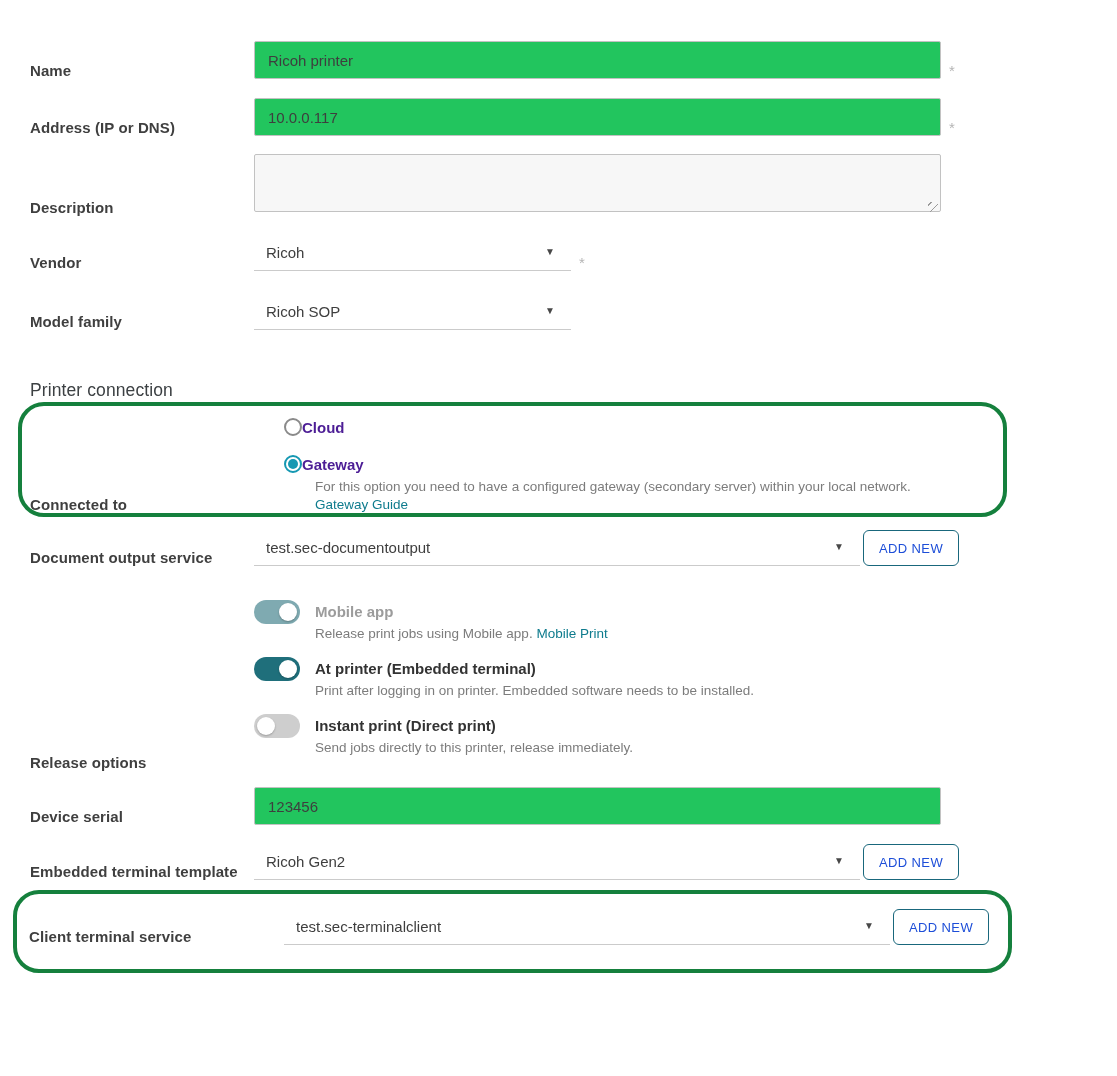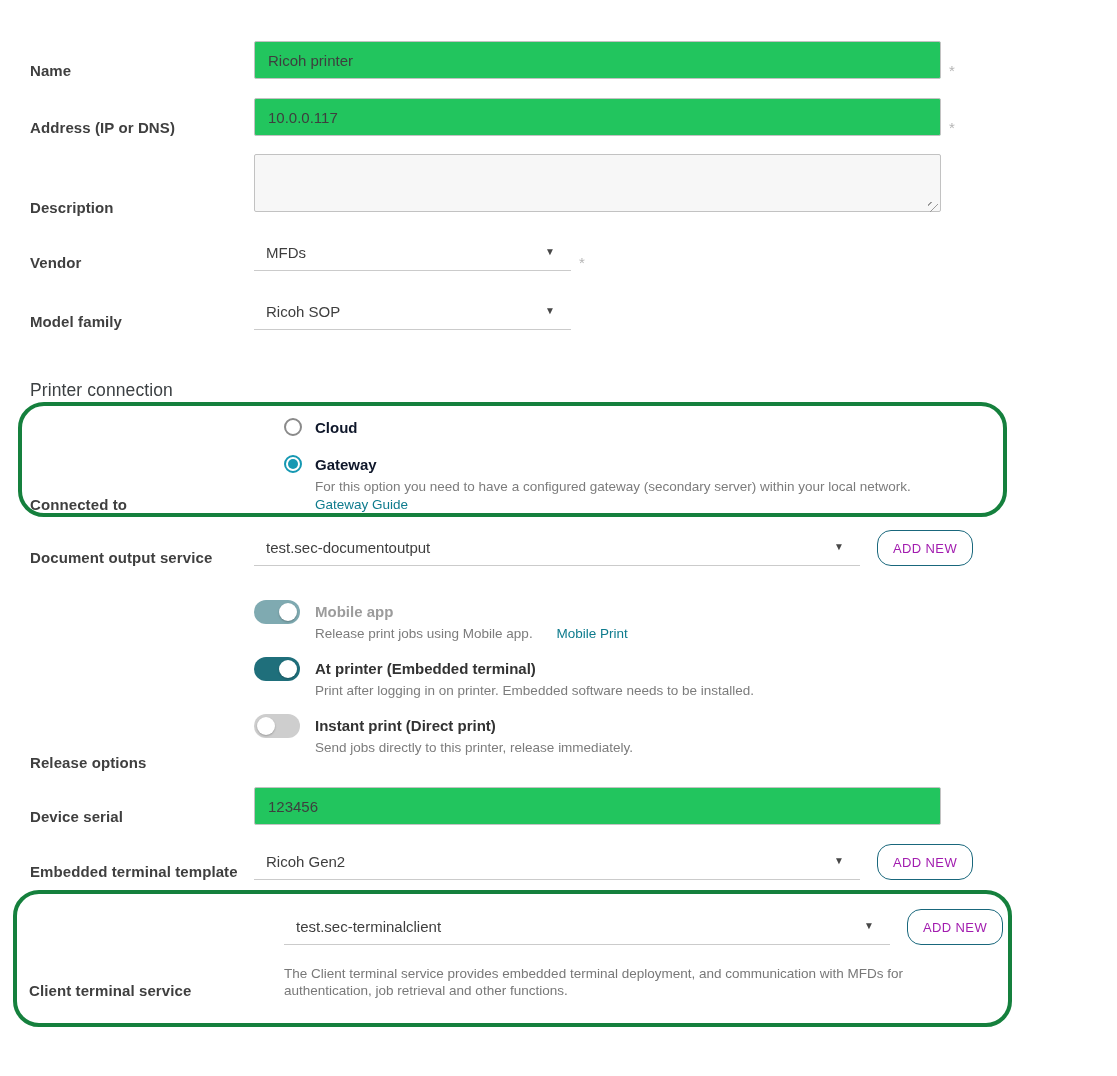--- a/index.html
+++ b/index.html
@@ -85,25 +85,25 @@
   }
   .select.narrow { width: 317px; }
   .select.wide   { width: 606px; }
   .chev {
     position: absolute; right: 16px; top: 11px;
     font-size: 10px; color: #474747;
   }
   .btn-addnew {
     flex: none;
     width: 96px; height: 36px;
-    margin-left: 17px;
+    margin-left: 3px;
     background: #ffffff;
     border: 1px solid #19677c;
-    border-radius: 14px;
-    color: #a21caf;
+    border-radius: 6px;
+    color: #1d4ed8;
     font-family: inherit;
     font-size: 13px;
     letter-spacing: 0.4px;
     cursor: pointer;
   }
   .section-heading {
     margin: 50px 0 2px 30px;
     font-size: 17.5px;
     line-height: 20px;
     font-weight: normal;
@@ -129,24 +129,23 @@
     cursor: pointer;
   }
   .radio.checked { border-color: #1598b2; }
   .radio.checked::after {
     content: ""; display: block;
     width: 10px; height: 10px; margin: 2px;
     border-radius: 50%;
     background: #1598b2;
   }
   .radio-label {
-    margin-left: 13px;
     font-size: 15px;
     font-weight: bold;
-    color: #0f172a;
+    color: #4c1d95;
   }
   .radio-gap { height: 13px; }
   .option-helper {
     margin-left: 31px;
     font-size: 13.5px;
     line-height: 16px;
     color: #7c7c7c;
     padding-top: 3px;
   }
   .link { color: #0e7b8d; cursor: pointer; text-decoration: none; }
@@ -213,21 +212,21 @@
     <div class="lbl pt20">Description</div>
     <div class="ta-wrap">
       <textarea class="textarea" style=""></textarea>
       <div class="resize-handle"></div>
     </div>
   </div>
 
   <div class="row mt19">
     <div class="lbl pt9">Vendor</div>
     <div class="select narrow">
-      <span>MFDs</span>
+      <span>Ricoh</span>
       <span class="chev">▼</span>
     </div>
     <div class="req sel">*</div>
   </div>
 
   <div class="row mt23">
     <div class="lbl pt9">Model family</div>
     <div class="select narrow">
       <span>Ricoh SOP</span>
       <span class="chev">▼</span>
@@ -274,21 +273,21 @@
     <div class="lbl pt2">Release options</div>
     <div>
       <div class="toggle-block">
         <div class="toggle on muted">
           <div class="knob"></div>
         </div>
         <div class="toggle-text">
           <div class="toggle-title muted">Mobile app</div>
           <div class="toggle-helper">
             <span>Release print jobs using Mobile app.</span>
-            <a class="link" style="margin-left:20px">Mobile Print</a>
+            <a class="link" style="margin-left:0">Mobile Print</a>
           </div>
         </div>
       </div>
       <div class="toggle-block">
         <div class="toggle on">
           <div class="knob"></div>
         </div>
         <div class="toggle-text">
           <div class="toggle-title">At printer (Embedded terminal)</div>
           <div class="toggle-helper">Print after logging in on printer. Embedded software needs to be installed.</div>
@@ -326,21 +325,17 @@
     <div class="row">
       <div class="lbl pt9">Client terminal service</div>
       <div>
         <div class="row">
           <div class="select wide">
             <span>test.sec-terminalclient</span>
             <span class="chev">▼</span>
           </div>
           <button class="btn-addnew">ADD NEW</button>
         </div>
-        <div class="helper-block">
-          <div>The Client terminal service provides embedded terminal deployment, and communication with MFDs for</div>
-          <div>authentication, job retrieval and other functions.</div>
-        </div>
       </div>
     </div>
   </div>
 
 </div>
 
 </body></html>

